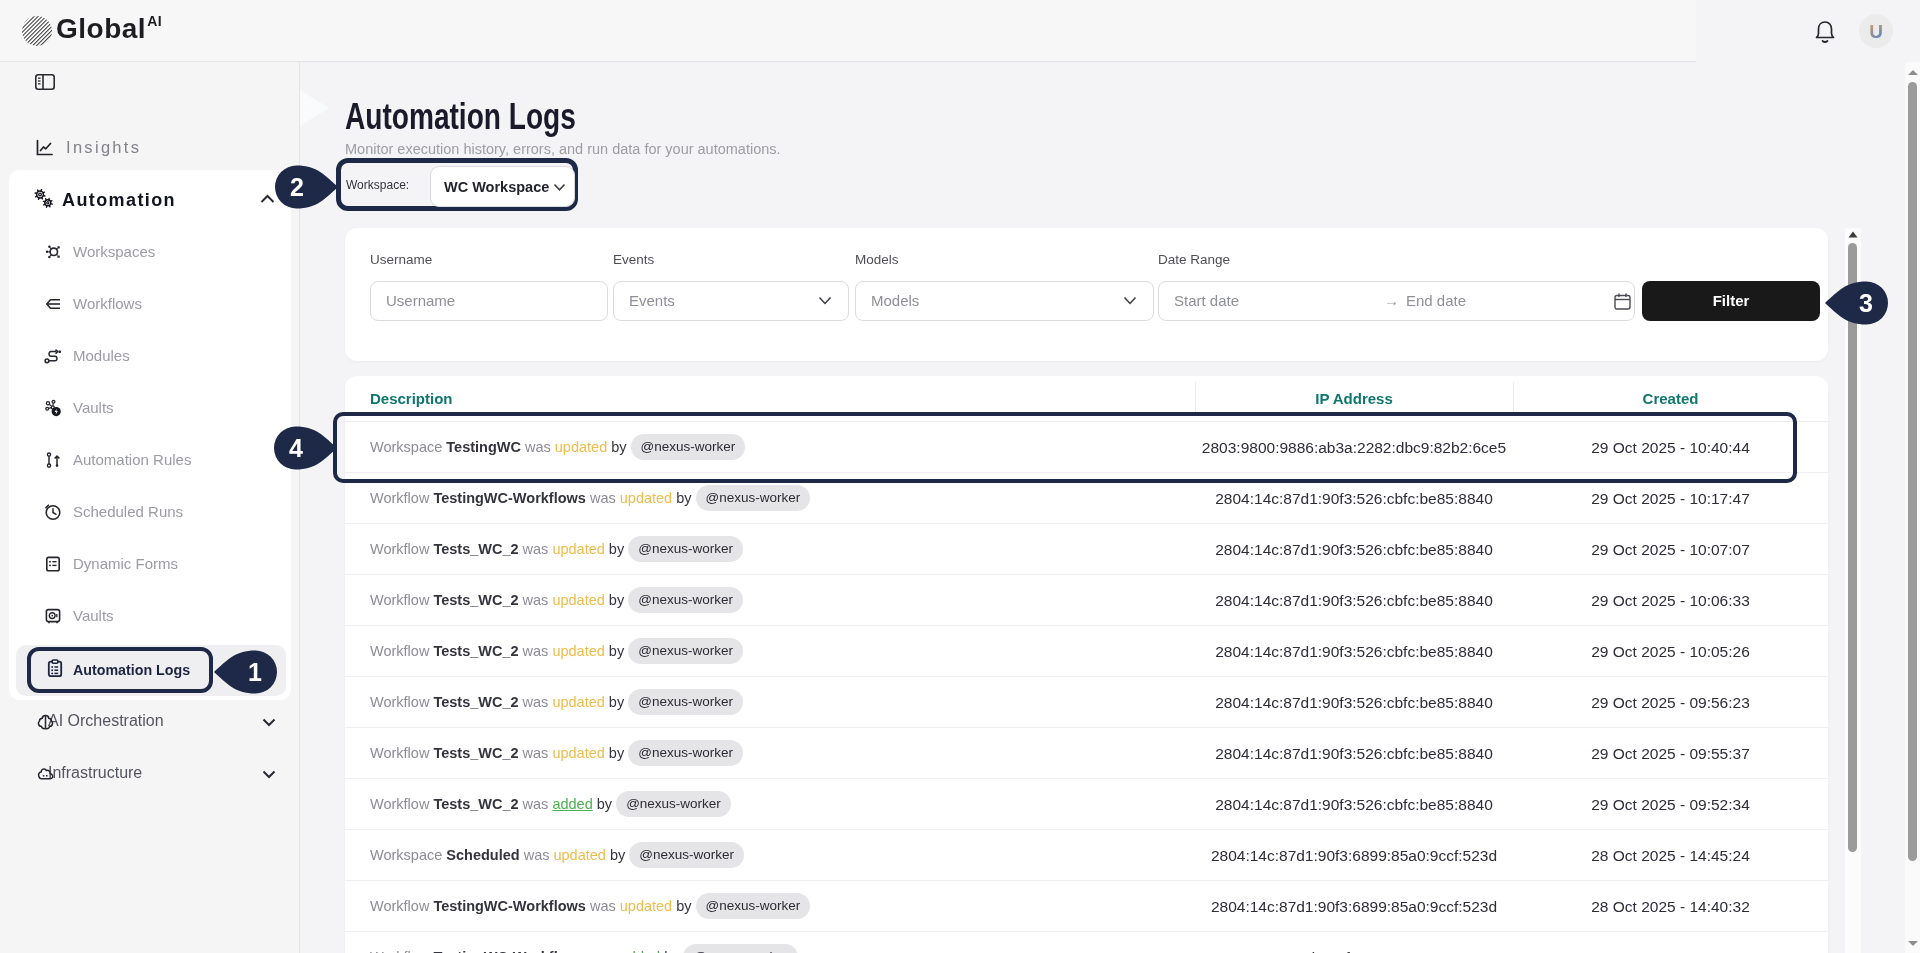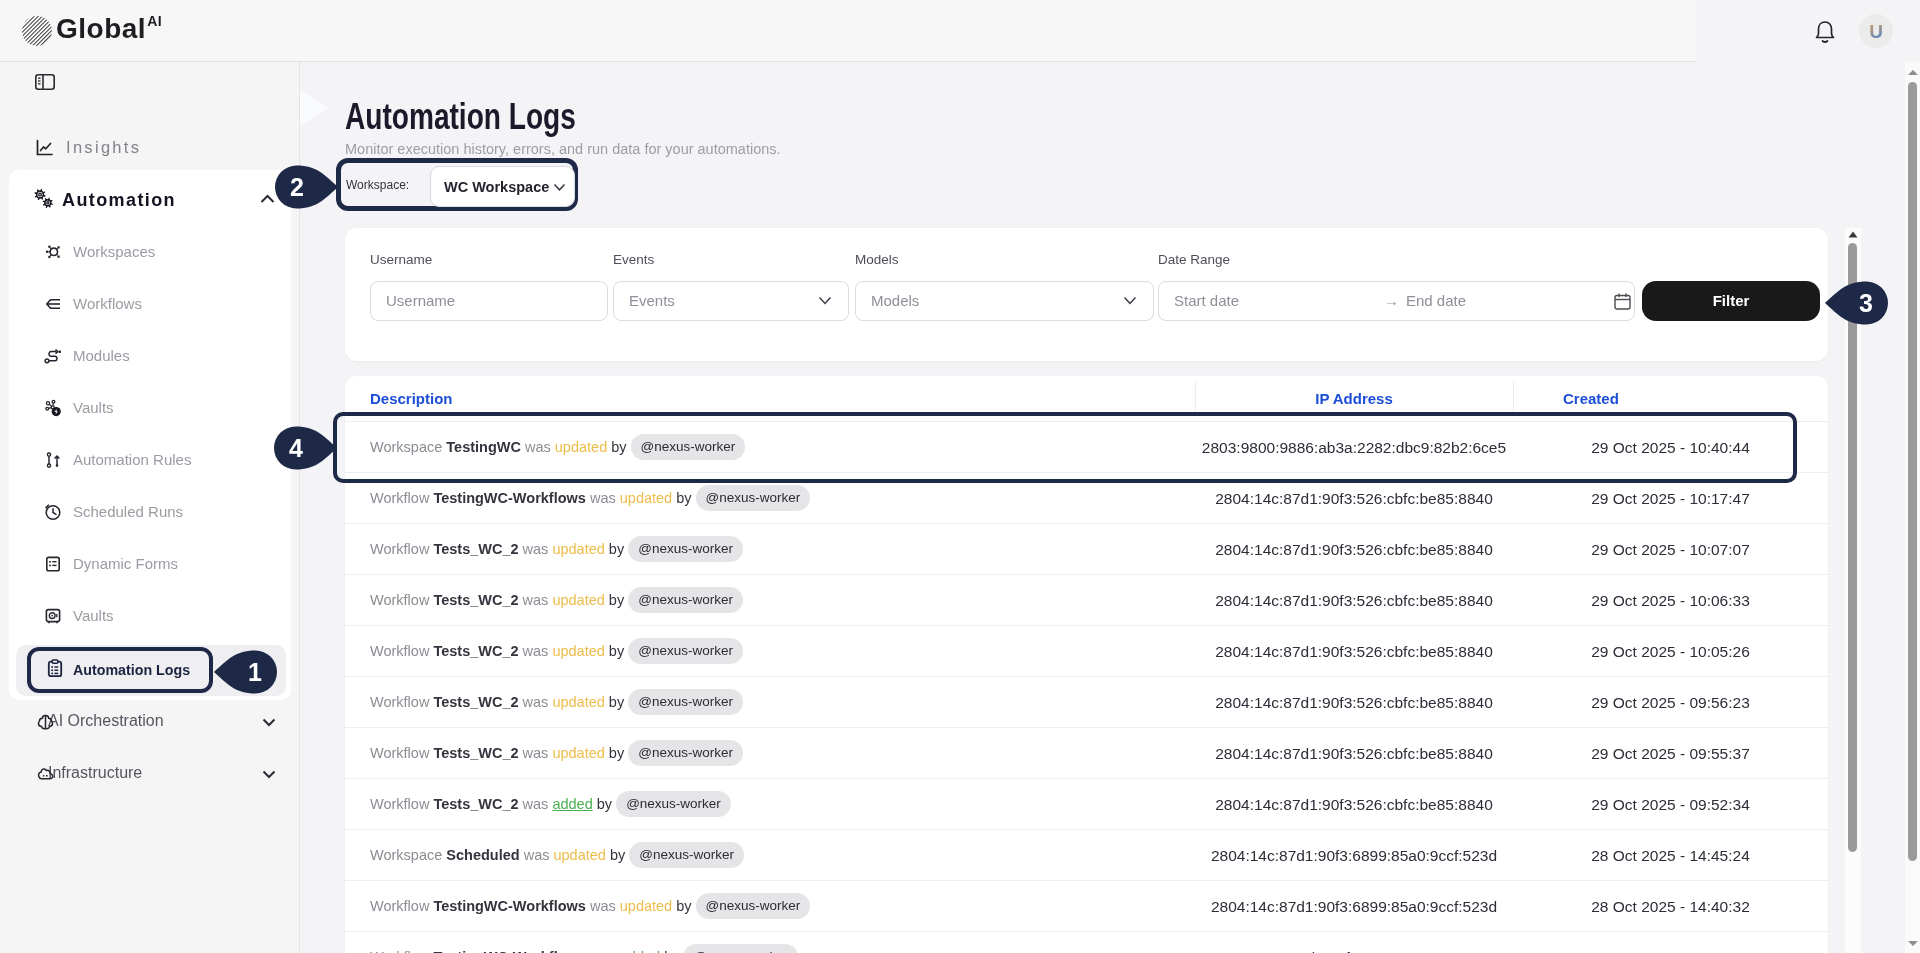--- a/index.html
+++ b/index.html
@@ -35,26 +35,26 @@
   #wslabel { position:absolute; left:5px; top:15px; font-size:12px; color:#32323c; }
   #wssel { position:absolute; left:89px; top:3px; width:145px; height:41px; background:#fff; border:1px solid #dadade; border-radius:9px; }
   #wsseltxt { position:absolute; left:13px; top:12px; font-size:14.5px; font-weight:bold; color:#23232e; }
 
   
   #fcard { position:absolute; left:45px; top:166px; width:1483px; height:133px; background:#fff; border-radius:12px; box-shadow:0 1px 3px rgba(0,0,0,0.04); }
   .flabel { position:absolute; top:24px; font-size:13.5px; font-weight:500; color:#4e4e58; }
   .finput { position:absolute; top:53px; height:40px; background:#fff; border:1px solid #dcdcdf; border-radius:8px; font-size:15px; color:#8f8f98; }
   .finput .ph { position:absolute; left:15px; top:10px; }
   .chev { position:absolute; top:14px; }
-  #fbtn { position:absolute; left:1297px; top:53px; width:178px; height:40px; background:#191919; border-radius:14px; color:#fff; font-size:15px; font-weight:600; text-align:center; line-height:40px; }
+  #fbtn { position:absolute; left:1297px; top:53px; width:178px; height:40px; background:#191919; border-radius:8px; color:#fff; font-size:15px; font-weight:600; text-align:center; line-height:40px; }
 
   
   #tcard { position:absolute; left:45px; top:314px; width:1483px; height:600px; background:#fff; border-radius:12px 12px 0 0; box-shadow:0 1px 3px rgba(0,0,0,0.04); }
   #thead { position:absolute; left:0; top:0; width:1483px; height:46px; border-bottom:1px solid #ededef; }
-  .th { position:absolute; top:14px; font-size:15px; font-weight:600; color:#1d4ed8; }
+  .th { position:absolute; top:14px; font-size:15px; font-weight:600; color:#0f766e; }
   .col-line { position:absolute; top:6px; height:34px; width:1px; background:#ececf0; }
   .trow { position:absolute; left:0; width:1483px; height:51px; border-bottom:1px solid #efeff1; font-size:15px; }
   .desc { position:absolute; left:25px; top:0; height:51px; line-height:51px; white-space:nowrap; font-size:14.5px; }
   .mut { color:#8c8c94; }
   .ent { color:#34343e; font-weight:600; }
   .upd { color:#eebc4a; font-weight:400; }
   .add { color:#4cae4f; font-weight:500;text-decoration:underline; }
   .byy { color:#34343e; }
   .pill { display:inline-block; background:#e5e5e7; border-radius:13px; padding:0 10px; height:26px; line-height:26px; color:#2c2c36; font-size:13.5px; vertical-align:middle; position:relative; top:-1px; }
   .ip { position:absolute; left:850px; width:318px; top:0; height:51px; line-height:51px; text-align:center; color:#2d2d38; font-size:15.5px; }
@@ -122,21 +122,21 @@
           <line x1="12" y1="0.5" x2="12" y2="4" stroke="#4a4a52" stroke-width="1.4"></line>
         </svg>
     </div>
     <div id="fbtn">Filter</div>
   </div>
 
   <div id="tcard">
     <div id="thead">
       <div class="th" style="left:25px">Description</div>
       <div class="th" style="left:850px;width:318px;text-align:center">IP Address</div>
-      <div class="th" style="left:1218px;width:315px;">Created</div>
+      <div class="th" style="left:1168px;width:315px;text-align:center">Created</div>
       <div class="col-line" style="left:850px"></div>
       <div class="col-line" style="left:1168px"></div>
     </div>
       <div class="trow" style="top:46px">
         <div class="desc"><span class="mut">Workspace</span> <span class="ent">TestingWC</span> <span class="mut">was</span> <span class="upd">updated</span> <span class="byy">by</span> <span class="pill">@nexus-worker</span></div>
         <div class="ip">2803:9800:9886:ab3a:2282:dbc9:82b2:6ce5</div>
         <div class="cr">29 Oct 2025 - 10:40:44</div>
       </div>
       <div class="trow" style="top:97px">
         <div class="desc"><span class="mut">Workflow</span> <span class="ent">TestingWC-Workflows</span> <span class="mut">was</span> <span class="upd">updated</span> <span class="byy">by</span> <span class="pill">@nexus-worker</span></div>

